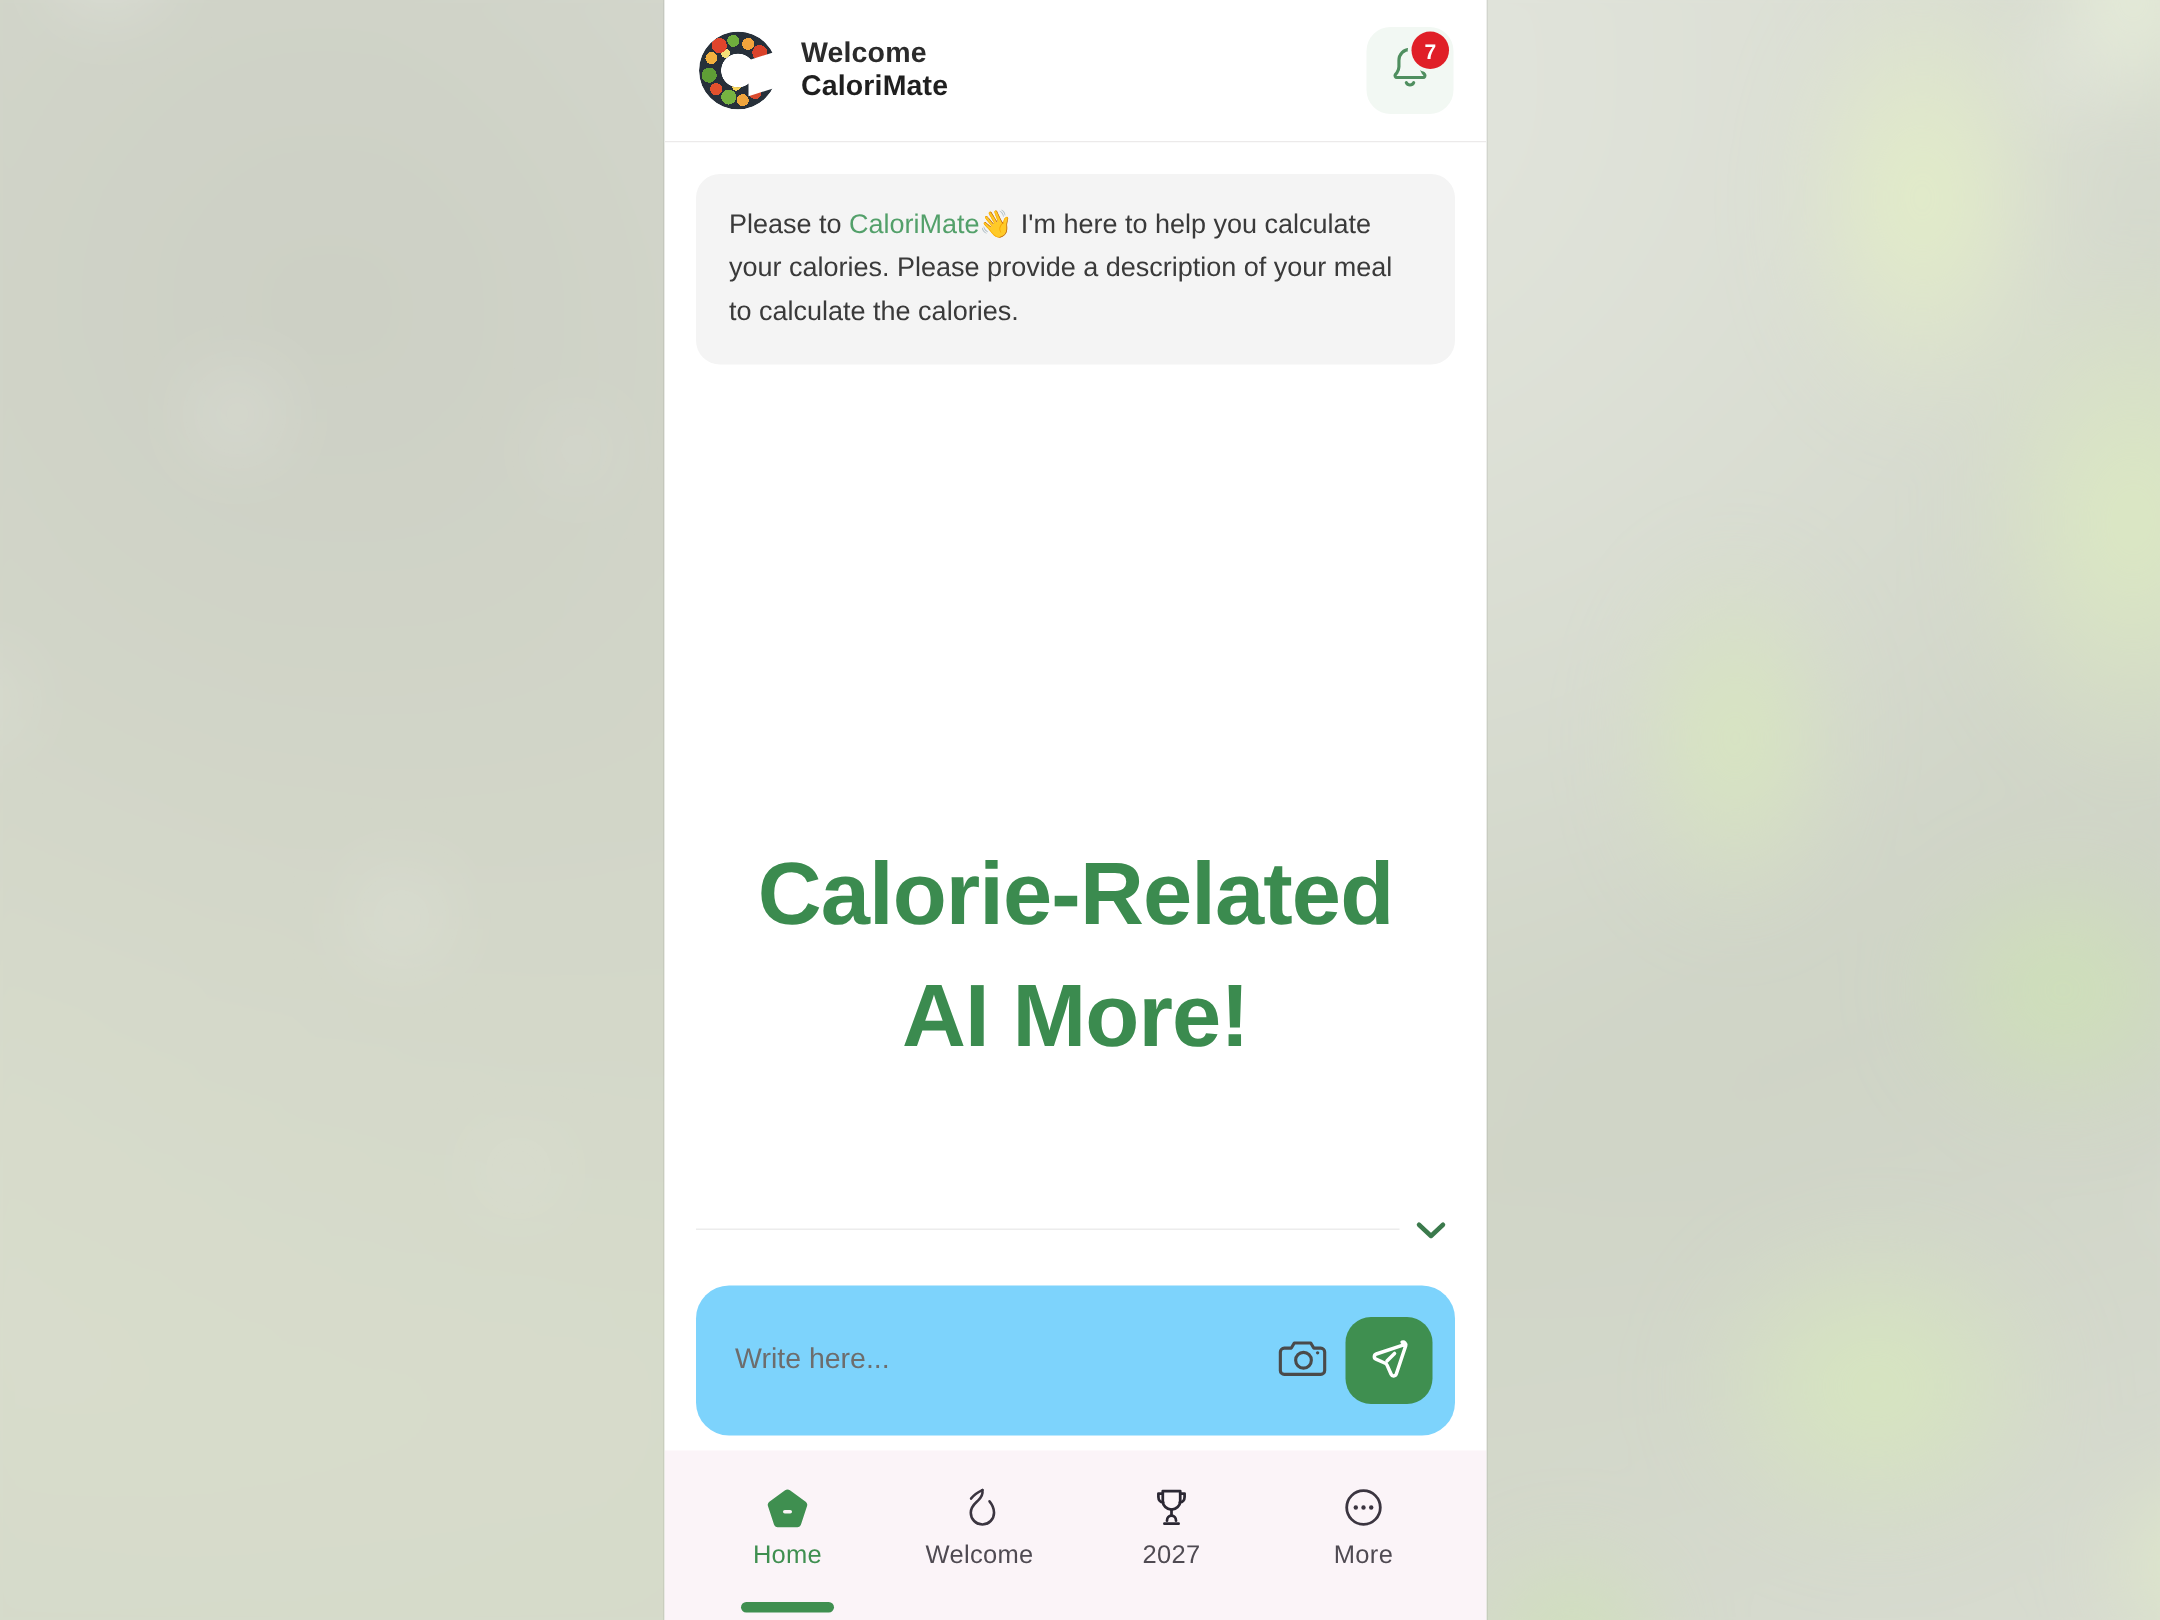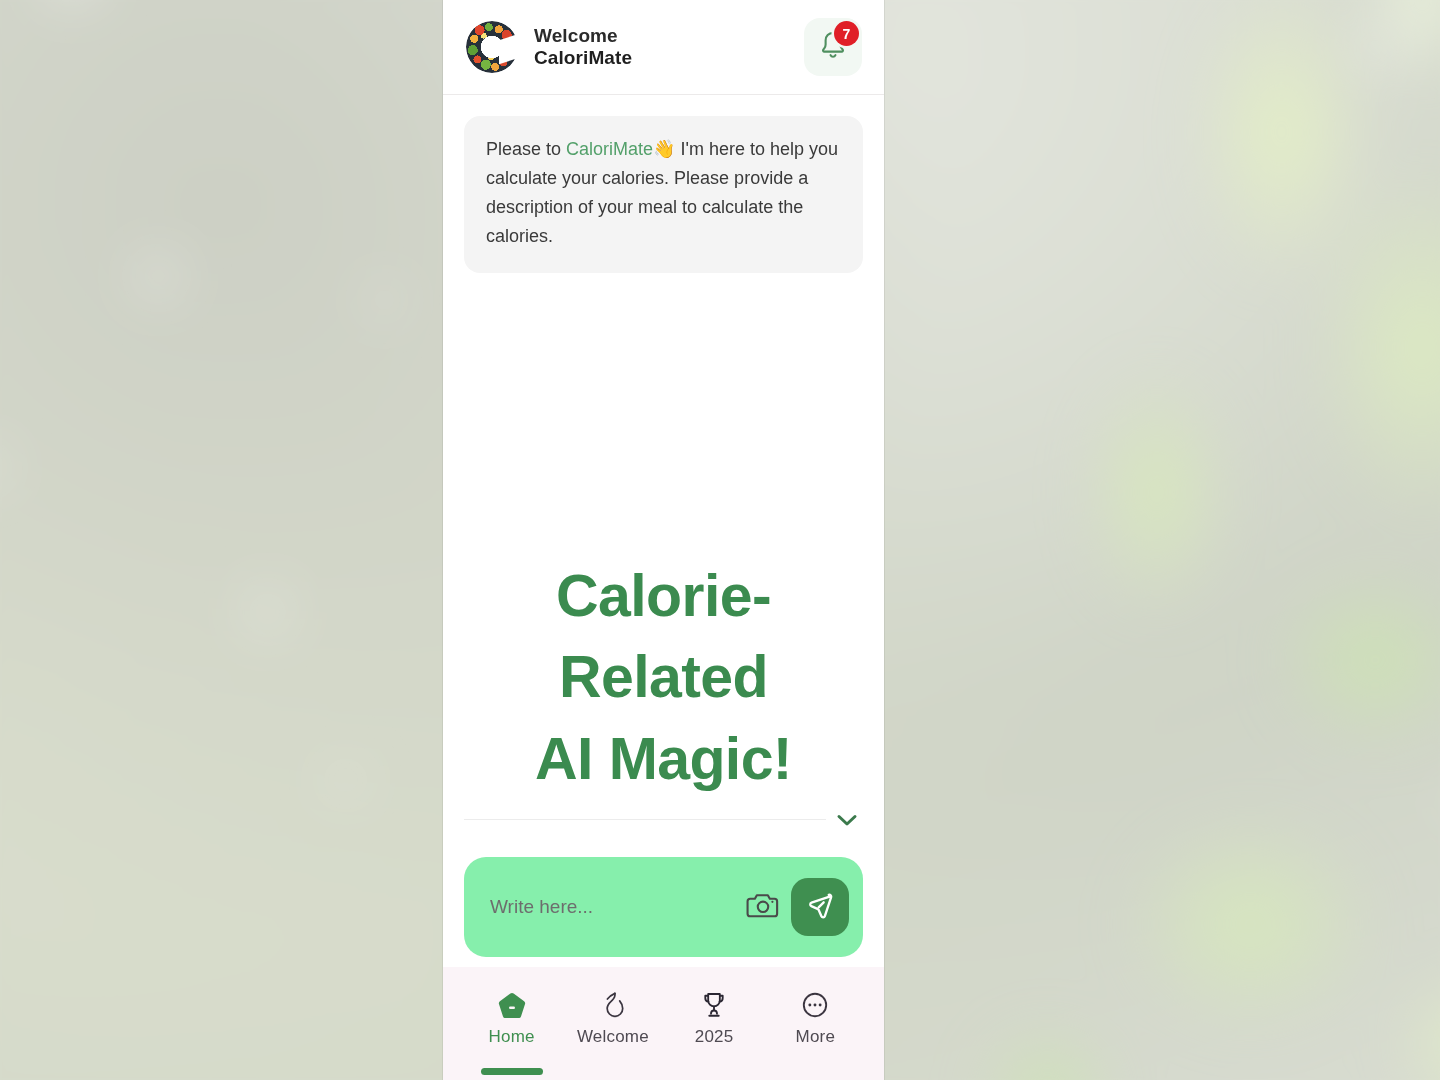--- a/index.html
+++ b/index.html
@@ -57,21 +57,21 @@
     position: absolute;
     inset: 0;
     background: rgba(255,255,255,0.50);
   }
 
   
   #phone {
     position: absolute;
     left: 443px;
     top: 0;
-    width: 441px;
+    width: 548px;
     height: 1080px;
     background: #ffffff;
     display: flex;
     flex-direction: column;
     box-shadow: 0 0 0 1px rgba(0,0,0,.06);
     overflow: hidden;
   }
 
   
   .header {
@@ -213,21 +213,21 @@
   .composer-wrap {
     flex: 0 0 120px;
     padding: 0 21px;
     display: flex;
     align-items: center;
     background: #fff;
   }
   .composer {
     width: 100%;
     height: 100px;
-    background: #86efac;
+    background: #7dd3fc;
     border-radius: 22px;
     display: flex;
     align-items: center;
     padding: 0 15px 0 26px;
     gap: 6px;
   }
   .composer-input {
     flex: 1 1 auto;
     border: none;
     outline: none;
@@ -322,21 +322,21 @@
     </div>
   </div>
 
   <div class="chat">
     <div class="bubble">
       <span>Please to </span><span class="hl">CaloriMate</span><span>👋</span><span> I'm here to help you calculate your calories. Please provide a description of your meal to calculate the calories.</span>
     </div>
 
     <div class="headline">
       <div>Calorie-Related</div>
-      <div>AI Magic!</div>
+      <div>AI More!</div>
     </div>
 
     <div class="chat-divider"></div>
 
     <div class="scroll-chevron">
       <span>
         <svg width="26" height="20" viewBox="0 0 26 20" fill="none" stroke="#3b7a4c" stroke-width="3" stroke-linecap="round" stroke-linejoin="round">
           <path d="M5 6.5 13 14l8-7.5"></path>
         </svg>
       </span>
@@ -393,21 +393,21 @@
       <span class="navicon">
         <svg width="28" height="28" viewBox="0 0 24 26" fill="none" stroke="#2b2733" stroke-width="1.7" stroke-linecap="round" stroke-linejoin="round">
           <path d="M6.6 2.8h10.8v6.1a5.4 5.4 0 0 1-10.8 0V2.8Z"></path>
           <path d="M6.6 4.4H3.9v2.1c0 1.9 1.3 3.3 2.9 3.4"></path>
           <path d="M17.4 4.4h2.7v2.1c0 1.9-1.3 3.3-2.9 3.4"></path>
           <path d="M12 14.3v3.3"></path>
           <path d="M9.2 21.2c0-1.7 1.1-3.1 2.8-3.1s2.8 1.4 2.8 3.1"></path>
           <path d="M7.6 23h8.8"></path>
         </svg>
       </span>
-      <span class="navlabel">2025</span>
+      <span class="navlabel">2027</span>
     </div>
 
     <div class="navitem">
       <span class="navicon">
         <svg width="28" height="28" viewBox="0 0 24 24" fill="none" stroke="#3b3540" stroke-width="1.6">
           <circle cx="12" cy="12" r="9.6"></circle>
           <circle cx="7.6" cy="12" r="1.25" fill="#3b3540" stroke="none"></circle>
           <circle cx="12" cy="12" r="1.25" fill="#3b3540" stroke="none"></circle>
           <circle cx="16.4" cy="12" r="1.25" fill="#3b3540" stroke="none"></circle>
         </svg>

